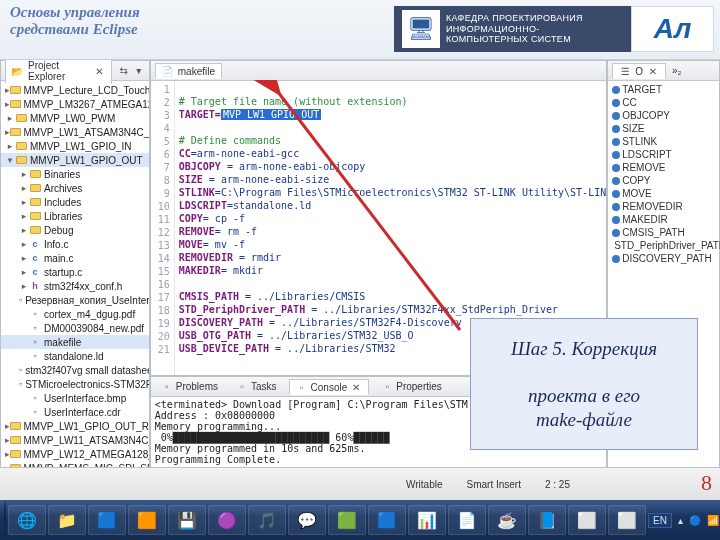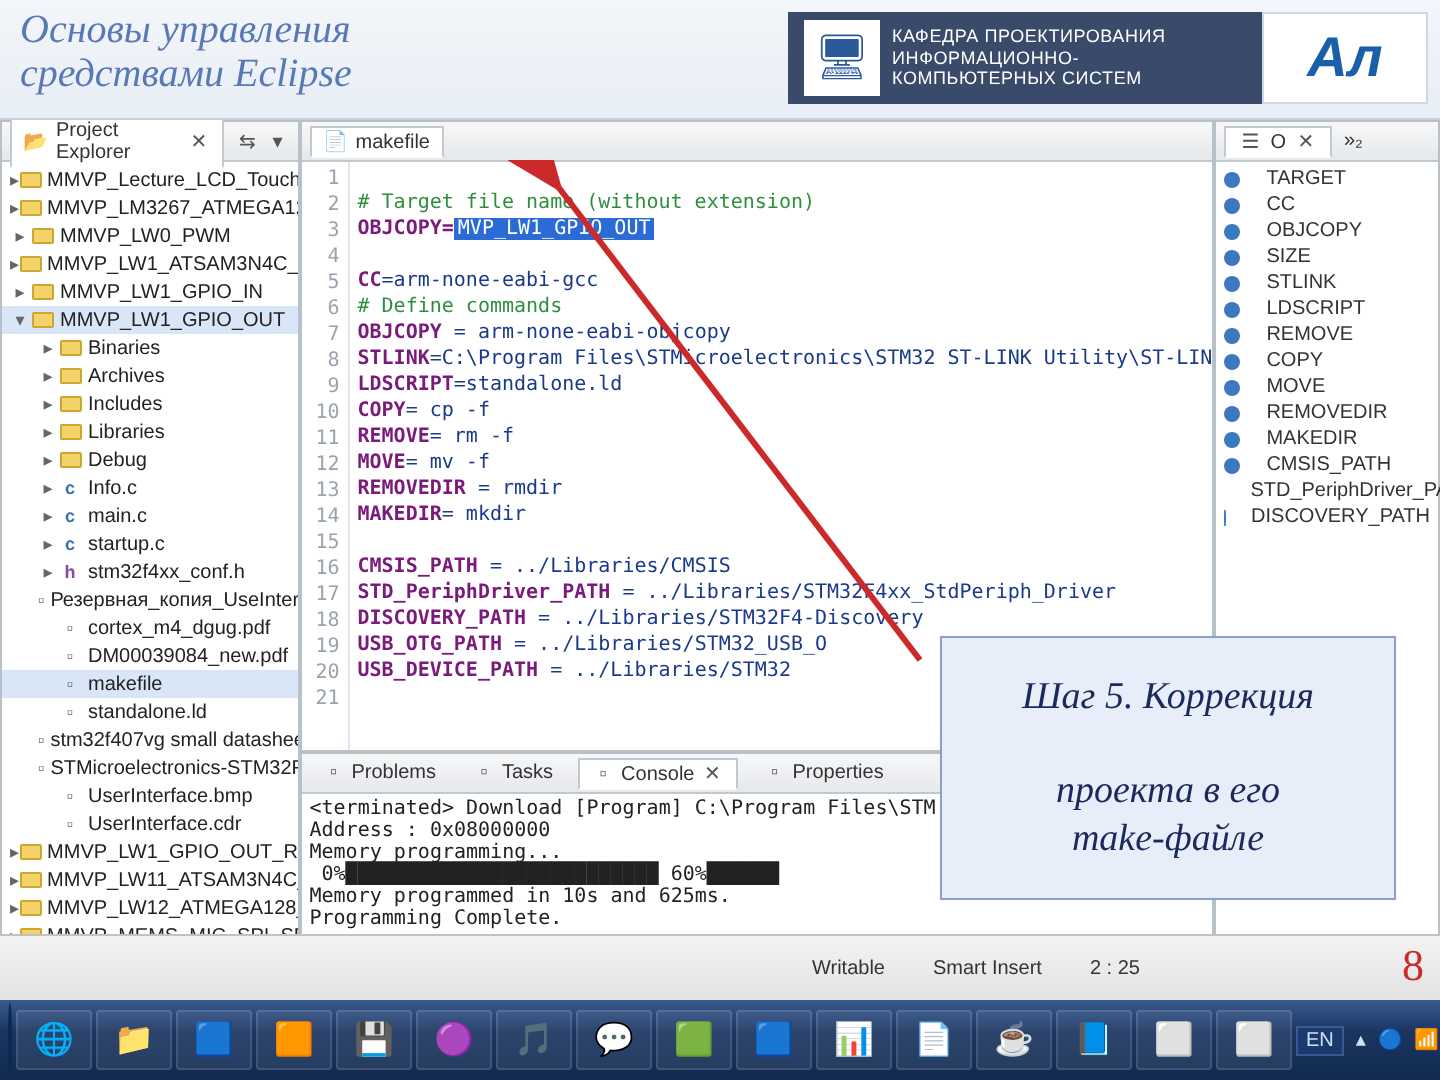--- a/index.html
+++ b/index.html
@@ -1,18 +1,18 @@
 <!DOCTYPE html>
 <html><head>
 <meta charset="utf-8">
 <style>
   * { box-sizing: border-box; margin: 0; padding: 0; }
   html, body { width: 720px; height: 540px; overflow: hidden; font-family: "Segoe UI", Tahoma, sans-serif; font-size: 11px; background: #fff; }
   .header { position: absolute; top: 0; left: 0; right: 0; height: 60px; background: linear-gradient(#f3f6fa,#e8eef5); border-bottom: 1px solid #c8d0da; z-index: 3; }
-  .slide-title { position: absolute; left: 10px; top: 4px; font-family: Georgia, "Times New Roman", serif; font-style: italic; font-weight: normal; color: #5a78b6; font-size: 20px; line-height: 1.1; z-index: 4; }
+  .slide-title { position: absolute; left: 10px; top: 4px; font-family: Georgia, "Times New Roman", serif; font-style: italic; font-weight: bold; color: #5a78b6; font-size: 15px; line-height: 1.1; z-index: 4; }
   .dept-badge { position: absolute; right: 76px; top: 6px; width: 250px; height: 46px; background: #3a4a6b; color: #fff; display: flex; align-items: center; padding: 4px 8px; z-index: 5; gap: 6px; }
   .dept-icon { width: 38px; height: 38px; background: #fff; display: flex; align-items: center; justify-content: center; color: #2a5a9a; font-size: 22px; }
   .dept-text { font-size: 9px; line-height: 1.15; letter-spacing: .3px; }
   .uni-logo { position: absolute; right: 6px; top: 6px; width: 83px; height: 46px; background: #fff; color: #1a5faa; font-style: italic; font-size: 28px; font-weight: bold; display: flex; align-items: center; justify-content: center; border: 1px solid #cfd8e4; z-index: 5; }
   .workspace { position: absolute; top: 60px; left: 0; right: 0; bottom: 40px; display: flex; background: #efefef; }
   .panel { background: #fff; border: 1px solid #b8c0ca; display: flex; flex-direction: column; min-width: 0; }
   .panel-tabs { height: 20px; background: linear-gradient(#f7f7f7,#e5e8ec); border-bottom: 1px solid #c2c8d0; display: flex; align-items: center; padding: 0 4px; gap: 6px; font-size: 10px; color: #333; }
   .tab-active { background: #fff; border: 1px solid #c2c8d0; border-bottom: 1px solid #fff; padding: 1px 6px; margin-bottom: -1px; display: flex; align-items: center; gap: 4px; }
   .tool-icons { margin-left: auto; display: flex; gap: 3px; }
   .small-icon { width: 12px; height: 12px; display: inline-flex; align-items: center; justify-content: center; font-size: 10px; color: #555; }
@@ -35,21 +35,21 @@
   .codelines { flex: 1; padding: 14px 0 0 4px; }
   .codelines div { height: 13px; line-height: 13px; white-space: pre; }
   .cm-comment { color: #2f8f3f; }
   .cm-kw { color: #7a1a7a; font-weight: bold; }
   .cm-sel { background: #2a6bd6; color: #fff; padding: 0 2px; }
   .cm-str { color: #1a3a8a; }
   .bottom-views { height: 124px; }
   .console-body { flex: 1; padding: 2px 4px; font-family: Consolas, monospace; font-size: 10px; color: #222; overflow: hidden; white-space: pre; }
   .outline { width: 128px; }
   .outline-body { flex: 1; padding: 2px 4px; font-size: 10px; color: #333; }
-  .outline-body div { height: 13px; display: flex; align-items: center; gap: 13px; white-space: nowrap; }
+  .outline-body div { height: 13px; display: flex; align-items: center; gap: 2px; white-space: nowrap; }
   .dot-blue { width: 8px; height: 8px; background: #3a78c0; border-radius: 50%; display: inline-block; }
   .status-bar { height: 18px; background: linear-gradient(#f3f3f3,#e2e2e2); border-top: 1px solid #c2c2c2; display: flex; align-items: center; font-size: 10px; color: #333; padding: 16px 6px; gap: 24px; position: absolute; left: 0; right: 0; bottom: 40px; }
   .status-bar .spacer { flex: 1; }
   .callout { position: absolute; right: 22px; top: 318px; width: 228px; height: 132px; background: #e7edf9; border: 1px solid #8aa0c8; display: flex; align-items: center; justify-content: center; text-align: center; padding: 8px; z-index: 8; }
   .callout-text { font-family: Georgia, "Times New Roman", serif; font-style: italic; color: #1a2a5a; font-size: 19px; line-height: 1.25; }
   .arrow { position: absolute; z-index: 7; pointer-events: none; }
   .slide-number { position: absolute; right: 8px; bottom: 44px; color: #cc2a2a; font-family: Georgia, serif; font-size: 22px; z-index: 9; }
   .taskbar { position: absolute; left: 0; right: 0; bottom: 0; height: 40px; background: linear-gradient(#3a5a90,#1a3560 40%,#122a50); display: flex; align-items: center; padding: 0 4px; gap: 2px; z-index: 10; }
   .start-orb { width: 38px; height: 38px; border-radius: 50%; background: radial-gradient(circle at 30% 30%, #9be0ff, #1e78c8 60%, #0a3a70); border: 1px solid #0a2a50; }
   .task-btn { width: 38px; height: 30px; background: rgba(255,255,255,.08); border: 1px solid rgba(255,255,255,.12); border-radius: 2px; display: flex; align-items: center; justify-content: center; font-size: 16px; color: #fff; }
@@ -315,25 +315,26 @@
             <div>15</div>
             <div>16</div>
             <div>17</div>
             <div>18</div>
             <div>19</div>
             <div>20</div>
             <div>21</div>
           </div>
         <div class="codelines" id="codelines">
             <div><span class="cm-comment"># Target file name (without extension)</span></div>
-            <div><span class="cm-kw">OBJCOPY=</span><span class="cm-sel">MVP_LW1_GPIO_OUT</span></div>
+            <div><span class="cm-kw">TARGET=</span><span class="cm-sel">MVP_LW1_GPIO_OUT</span></div>
             <div></div>
+            <div><span class="cm-comment"># Define commands</span></div>
             <div><span class="cm-kw">CC</span><span class="cm-str">=arm-none-eabi-gcc</span></div>
-            <div><span class="cm-comment"># Define commands</span></div>
             <div><span class="cm-kw">OBJCOPY</span><span class="cm-str"> = arm-none-eabi-objcopy</span></div>
+            <div><span class="cm-kw">SIZE</span><span class="cm-str"> = arm-none-eabi-size</span></div>
             <div><span class="cm-kw">STLINK</span><span class="cm-str">=C:\Program Files\STMicroelectronics\STM32 ST-LINK Utility\ST-LIN</span></div>
             <div><span class="cm-kw">LDSCRIPT</span><span class="cm-str">=standalone.ld</span></div>
             <div><span class="cm-kw">COPY</span><span class="cm-str">= cp -f</span></div>
             <div><span class="cm-kw">REMOVE</span><span class="cm-str">= rm -f</span></div>
             <div><span class="cm-kw">MOVE</span><span class="cm-str">= mv -f</span></div>
             <div><span class="cm-kw">REMOVEDIR</span><span class="cm-str"> = rmdir</span></div>
             <div><span class="cm-kw">MAKEDIR</span><span class="cm-str">= mkdir</span></div>
             <div></div>
             <div><span class="cm-kw">CMSIS_PATH</span><span class="cm-str"> = ../Libraries/CMSIS</span></div>
             <div><span class="cm-kw">STD_PeriphDriver_PATH</span><span class="cm-str"> = ../Libraries/STM32F4xx_StdPeriph_Driver</span></div>

